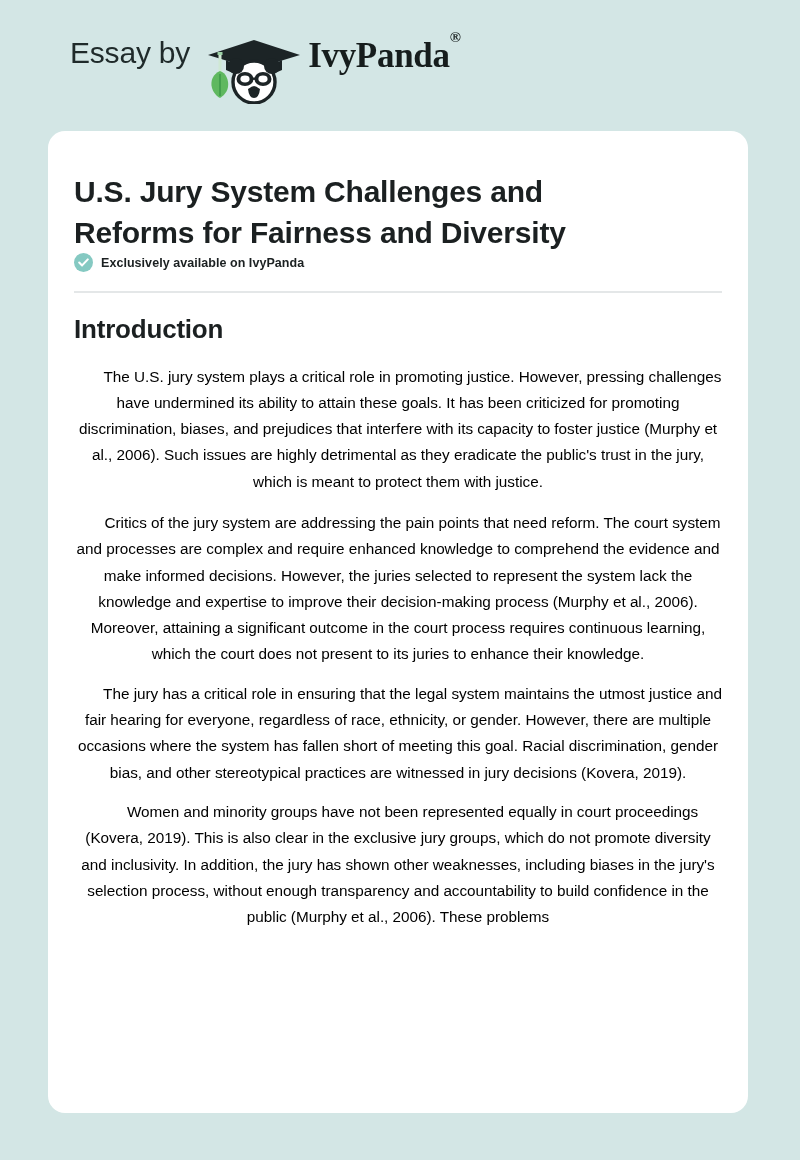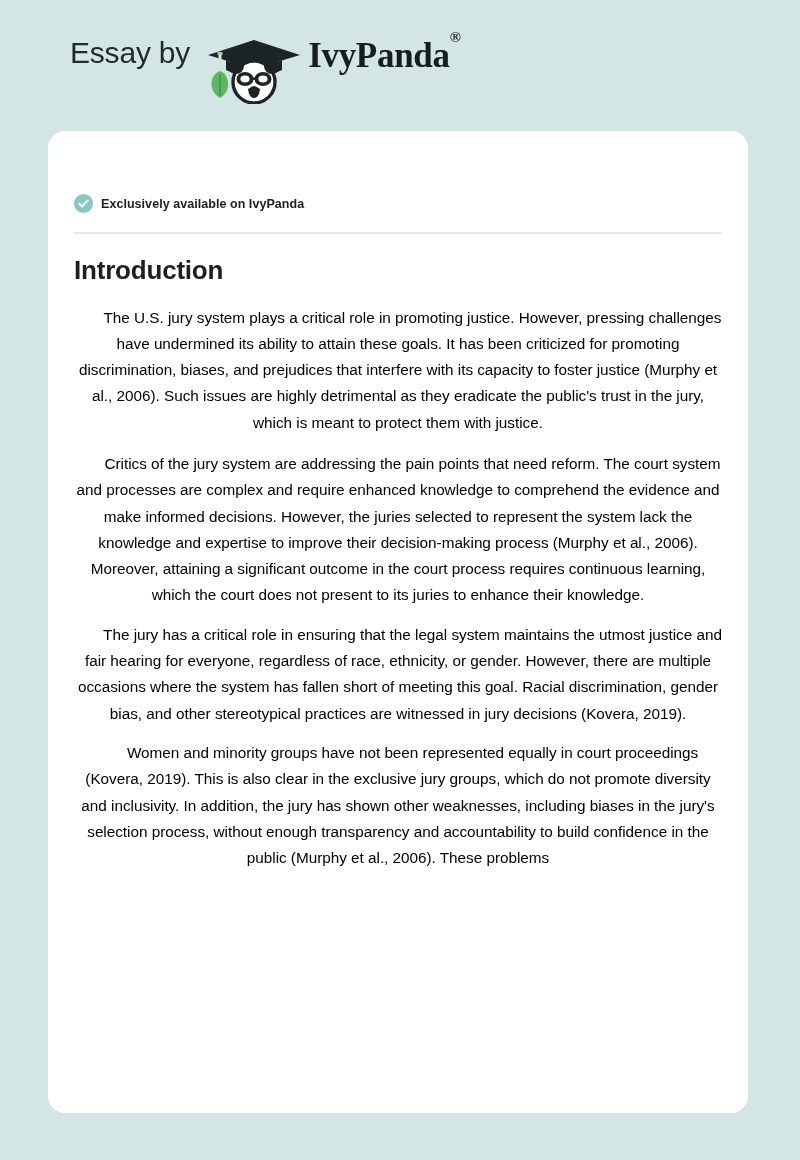--- a/index.html
+++ b/index.html
@@ -86,21 +86,20 @@
     color: #1b2021;
     margin: 0;
     letter-spacing: -0.2px;
     max-width: 590px;
   }
 
   .exclusive-row {
     display: flex;
     align-items: center;
     gap: 8px;
-    margin-top: 22px;
   }
   .check-badge {
     width: 19px;
     height: 19px;
     border-radius: 50%;
     background: #85c9c2;
     display: flex;
     align-items: center;
     justify-content: center;
     flex: none;
@@ -182,20 +181,21 @@
       </svg>
     </span>
 
     <span class="brand-wordmark">
       <span>IvyPanda</span><sup>®</sup>
     </span>
   </div>
 
   <div class="essay-card">
 
+    <h1 class="essay-title">U.S. Jury System Challenges and Reforms for Fairness and Diversity</h1>
 
     <div class="exclusive-row">
       <span class="check-badge">
         <svg viewBox="0 0 19 19" width="19" height="19" aria-hidden="true">
           <path d="M5.2 9.6 L8.1 12.4 L13.8 6.4" fill="none" stroke="#ffffff" stroke-width="2.1" stroke-linecap="round" stroke-linejoin="round"></path>
         </svg>
       </span>
       <span class="exclusive-text">Exclusively available on IvyPanda</span>
     </div>
 

